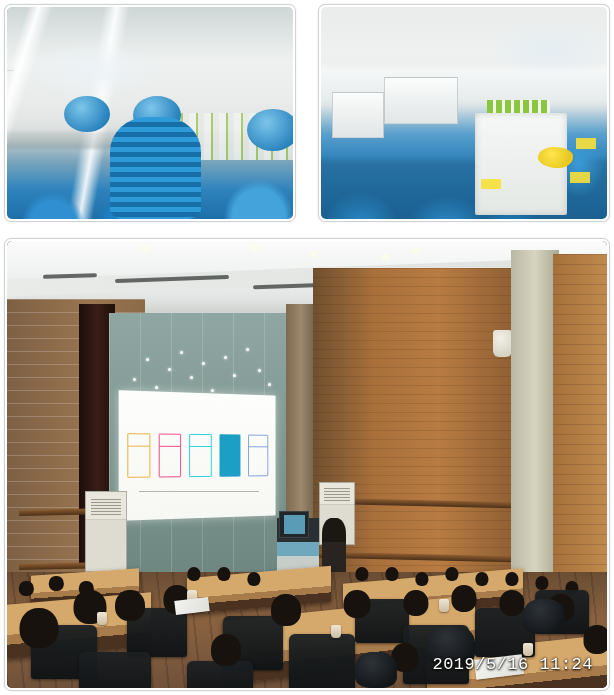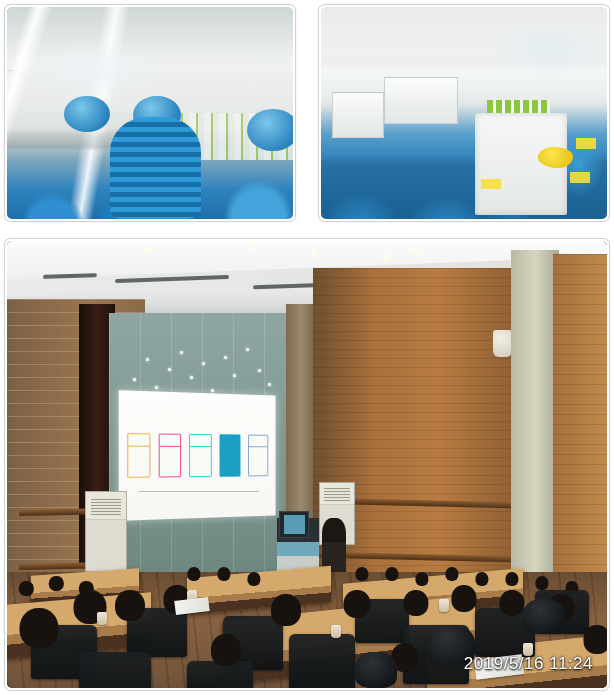--- a/index.html
+++ b/index.html
@@ -330,21 +330,21 @@
   .lh-bag {
     position: absolute;
     background: radial-gradient(circle at 40% 30%, #2e3338, #14171a 72%);
     border-radius: 40% 42% 34% 36% / 44% 44% 30% 30%;
   }
 
   
   #lh-timestamp {
     position: absolute; right: 14px; bottom: 14px;
     color: #ffffff;
-    font-family: Liberation Sans, sans-serif;
+    font-family: Liberation Mono, monospace;
     font-size: 17px;
     letter-spacing: 0.5px;
     text-shadow: 0 0 3px rgba(0,0,0,.95), 0 1px 2px rgba(0,0,0,.9);
     white-space: nowrap;
     z-index: 40;
   }
 </style>
 </head>
 <body>
 

